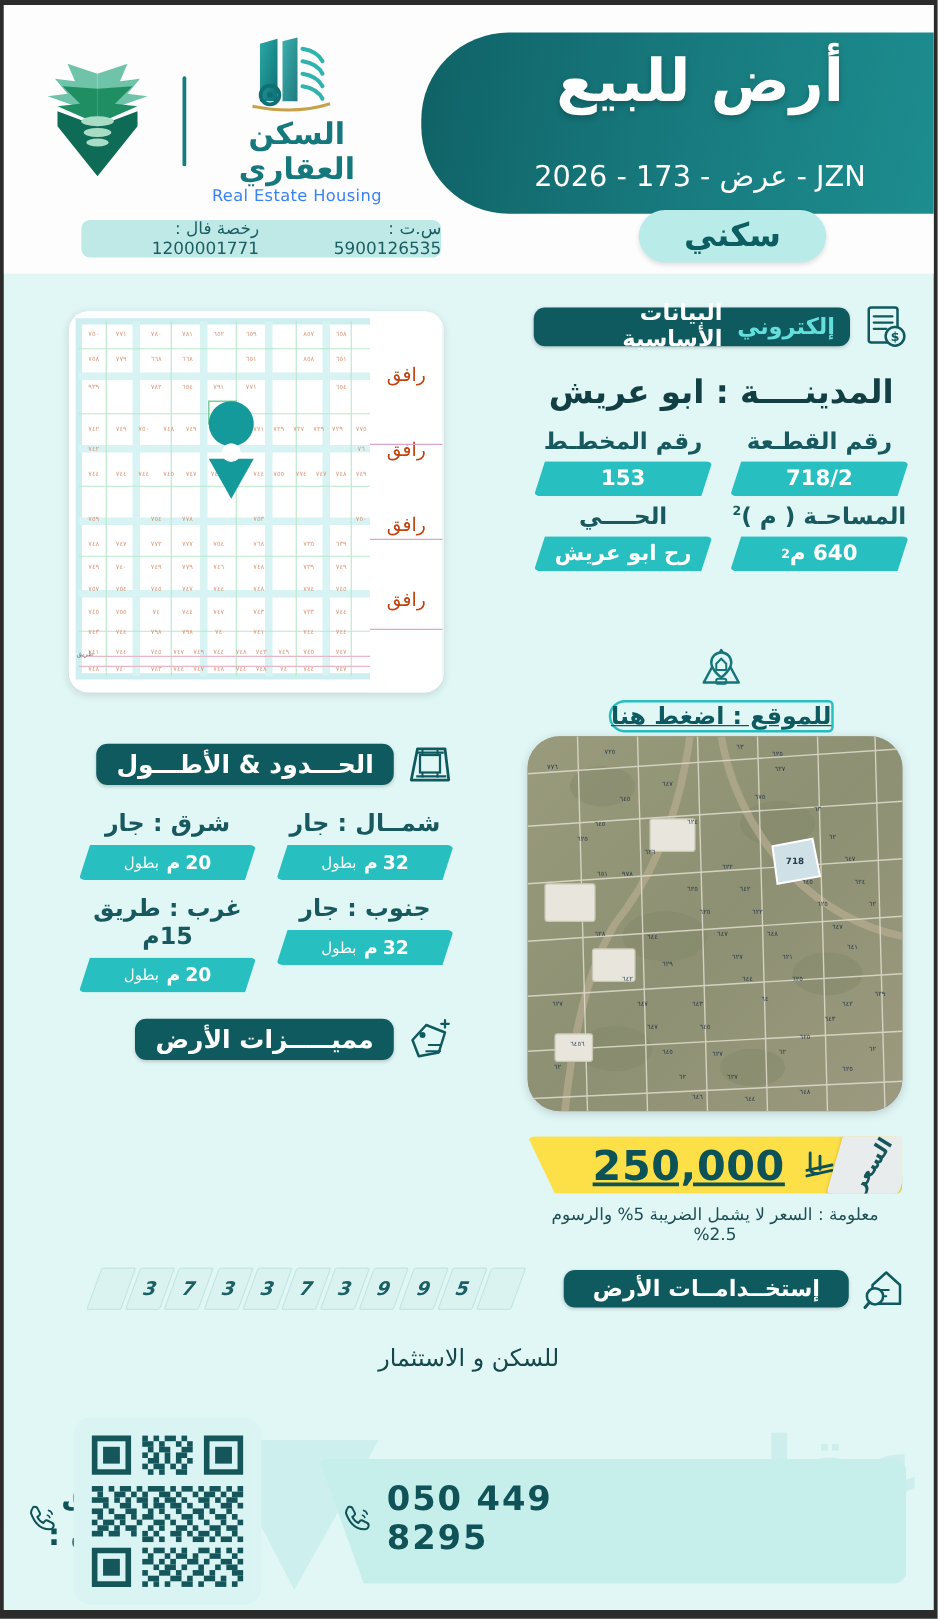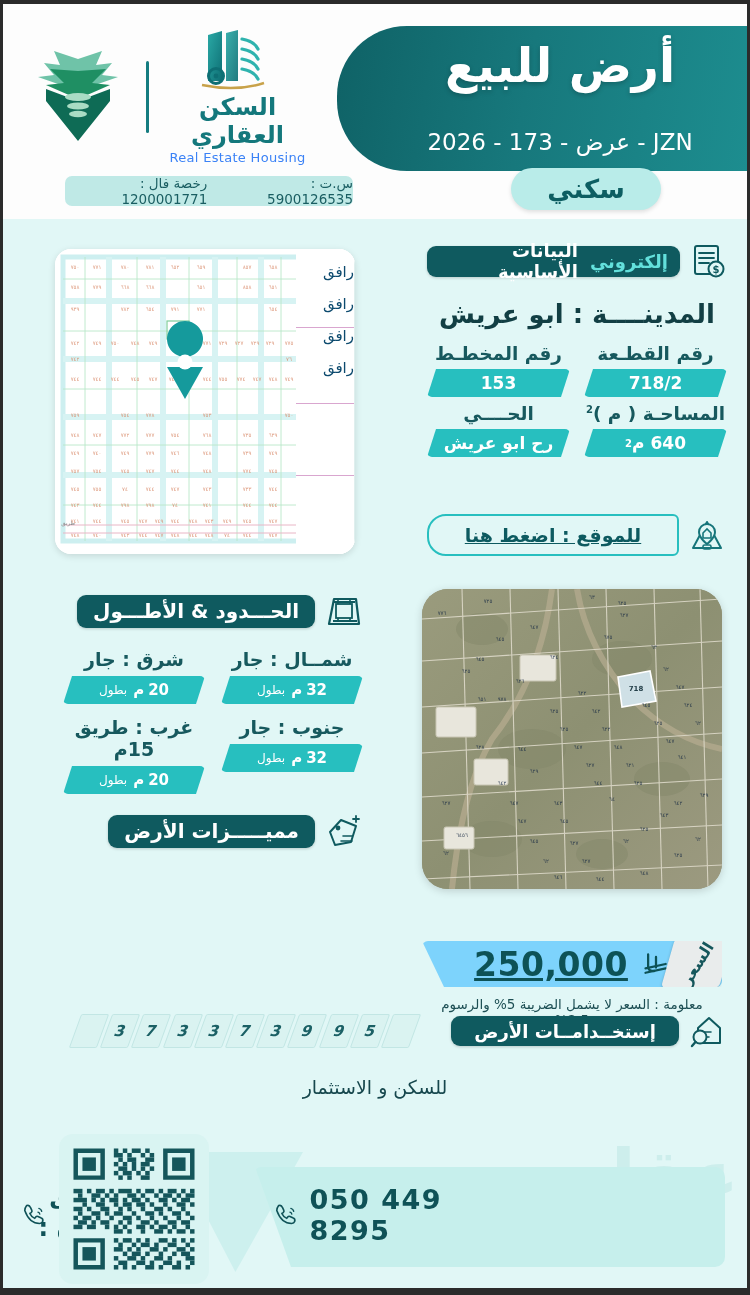--- a/index.html
+++ b/index.html
@@ -117,42 +117,42 @@
     margin-top:14px;
     display:grid;grid-template-columns:1fr 1fr;
     column-gap:14px;row-gap:6px;direction:rtl;
   }
   .cell .fld-lbl{font-size:18.5px;}
   .cell .val-chip{margin-top:5px;font-size:17px;}
   .sup{font-size:10px;vertical-align:super;}
 
   .loc-row{
     position:absolute;right:0px;top:272px;width:300px;
-    display:flex;align-items:center;justify-content:flex-start;gap:8px;direction:rtl;
+    display:flex;align-items:center;justify-content:flex-start;gap:8px;direction:rtl;flex-direction:column;
   }
   .loc-btn{
     flex:1;height:38px;background:#e1f7f6;
     border:2px solid #27bfbf;border-radius:19px 6px 6px 19px;
     display:flex;align-items:center;justify-content:center;
     color:#0d5a60;font-size:19px;font-weight:bold;
     text-decoration:underline;
   }
 
   
   .plotmap{
     position:absolute;left:52px;top:245px;width:300px;height:305px;
     background:#ffffff;border-radius:16px;overflow:hidden;
     box-shadow:0 2px 7px rgba(0,0,0,.13);
   }
   .plotmap .side{
     position:absolute;right:0;top:0;width:58px;height:100%;
     background:#ffffff;border-right:1px solid #dfefee;
   }
   .plotmap .side div{
-    color:#0c4a6e;font-size:15px;margin-top:14px;direction:rtl;
+    color:#c2410c;font-size:15px;text-align:center;margin-top:42px;direction:rtl;
   }
   .plotmap .sep{position:absolute;right:0;width:58px;height:1px;background:#d9a6cf;}
 
   
   .sat{
     position:absolute;right:25px;top:585px;width:300px;height:300px;
     border-radius:26px;overflow:hidden;
     box-shadow:0 2px 8px rgba(0,0,0,.16);
     background:#8f9071;
   }
@@ -174,24 +174,24 @@
   .flist{margin-top:16px;direction:rtl;text-align:right;padding-inline-end:18px;}
   .flist li{
     list-style:none;color:#14484e;font-size:19px;
     margin-bottom:9px;display:flex;align-items:center;justify-content:flex-end;gap:9px;
   }
   .dia{width:10px;height:10px;background:#27bfbf;transform:rotate(45deg);flex:0 0 auto;}
 
   
   .price-wrap{position:absolute;right:25px;top:905px;width:300px;}
   .price-bar{
-    position:relative;height:46px;background:#7dd3fc;
+    position:relative;height:46px;background:#fde047;
     border-radius:6px;
     clip-path:polygon(0 0,100% 0,100% 100%,22px 100%);
-    display:flex;align-items:center;justify-content:center;gap:14px;margin-top:32px;
+    display:flex;align-items:center;justify-content:center;gap:14px;
   }
   .price-num{
     color:#0d5256;font-size:33px;font-weight:bold;
     text-decoration:underline;letter-spacing:.5px;
   }
   .riyal{width:28px;height:28px;}
   .price-tag{
     position:absolute;right:-4px;top:-3px;
     width:58px;height:50px;background:#e9ecec;
     transform:skewX(-16deg);

